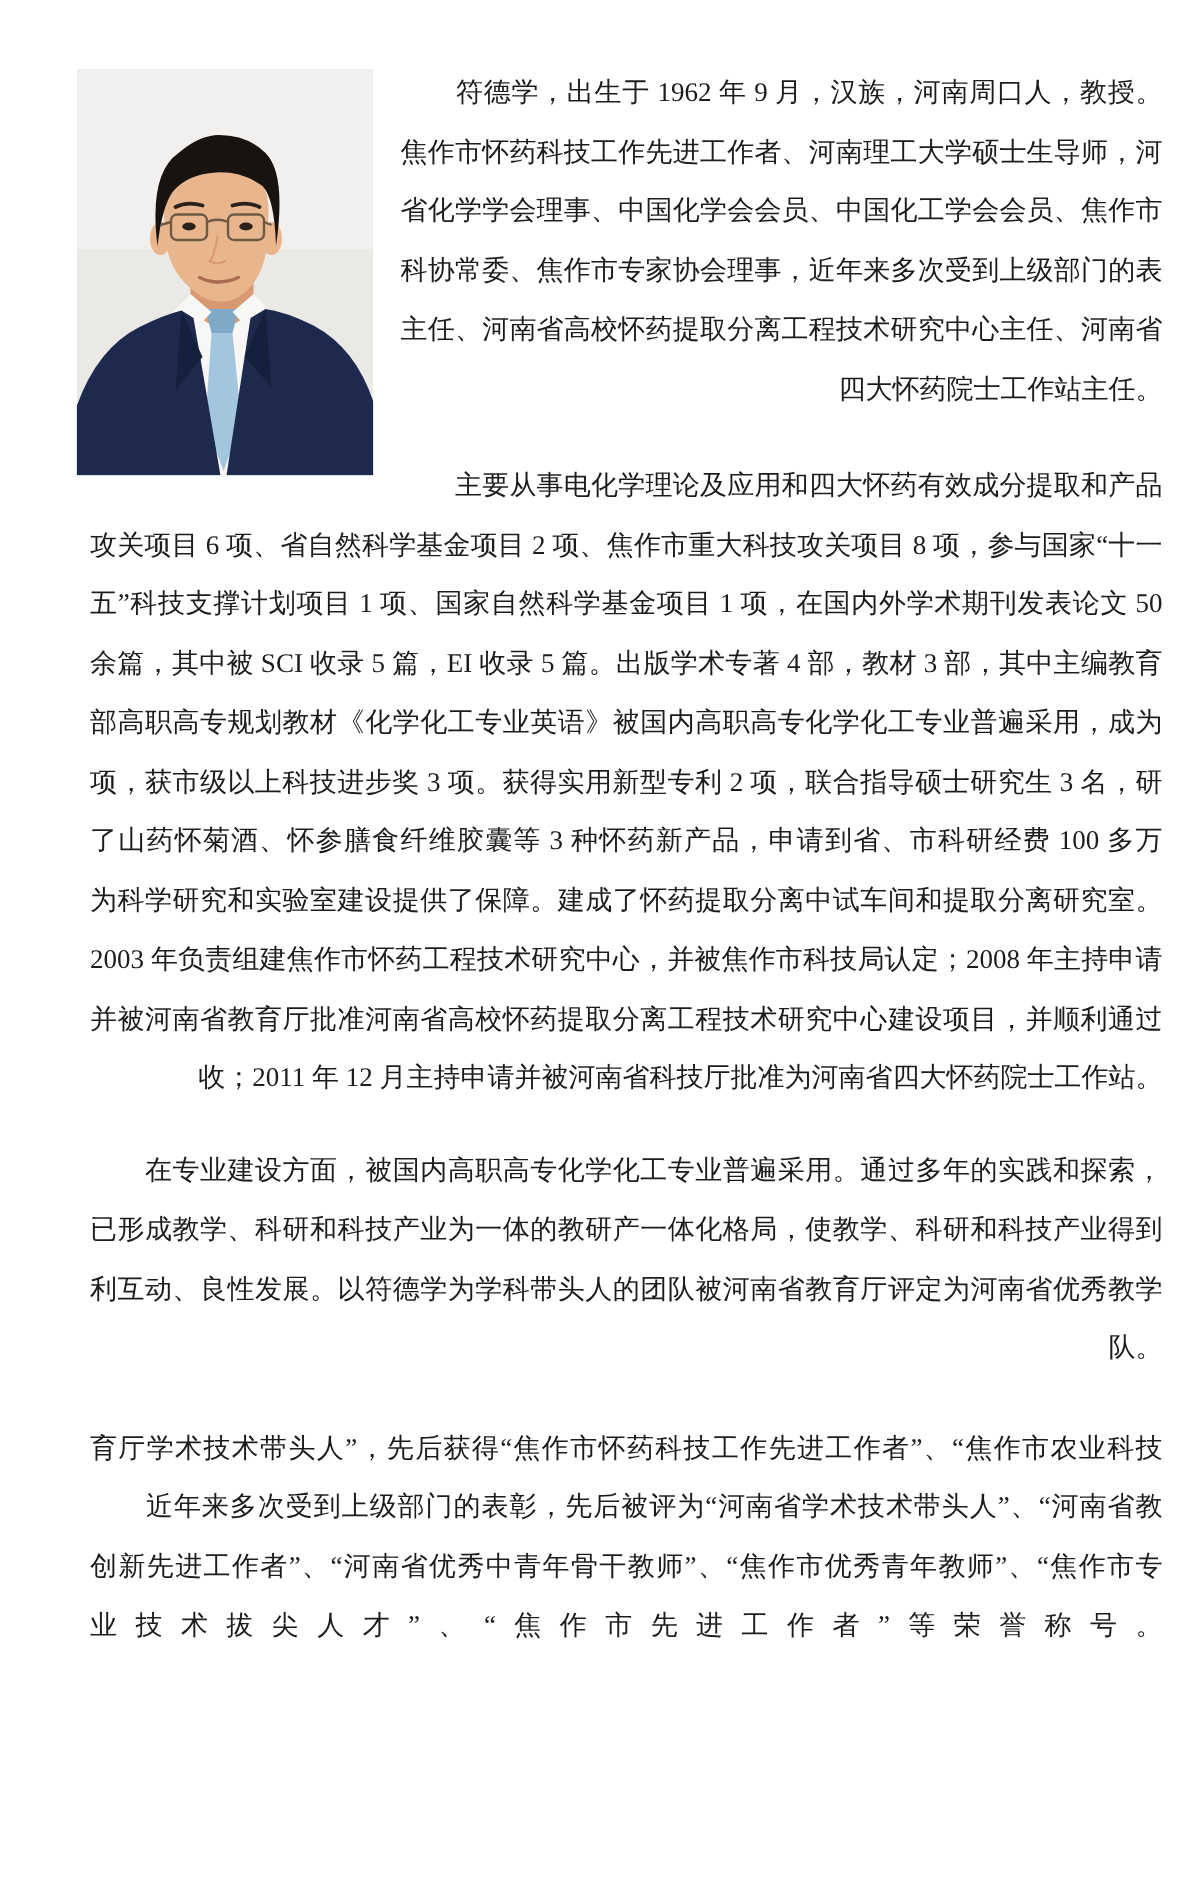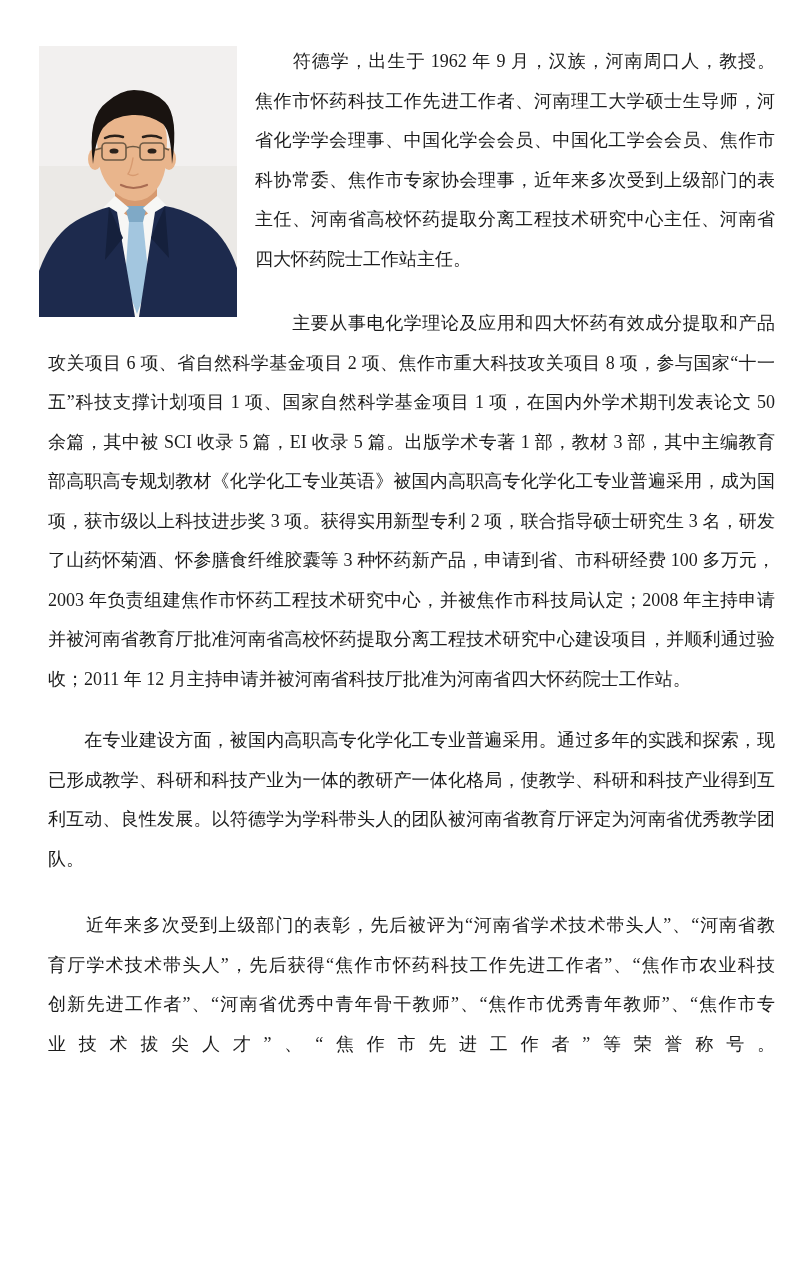--- a/index.html
+++ b/index.html
@@ -1,20 +1,20 @@
 <!DOCTYPE html>
 <html lang="zh"><head>
 <meta charset="utf-8">
 <style>
   html, body { margin: 0; padding: 0; background: #ffffff; }
   body { width: 800px; height: 1268px; overflow: hidden; }
   .doc {
     box-sizing: border-box;
     width: 800px; height: 1268px;
-    padding: 42px 25px 0 48px;
+    padding: 42px 25px 0 60px;
     font-family: "Liberation Serif", "DejaVu Serif", serif;
     font-size: 18px;
     color: #1c1c1c;
     background: #ffffff;
   }
   .photo {
     float: left;
     width: 198px; height: 271px;
     margin: 4px 18px 0 -9px;
     overflow: hidden;
@@ -27,21 +27,21 @@
   .line {
     height: 39.5px;
     line-height: 39.5px;
     overflow: hidden;
     text-align: justify;
     text-align-last: justify;
     -moz-text-align-last: justify;
     word-break: break-all;
   }
   .line.last {
-    text-align: left;
+    text-align: right;
     text-align-last: auto;
     -moz-text-align-last: auto;
   }
 </style>
 </head>
 <body>
 
 <div class="doc">
 
   <div class="photo">
@@ -96,37 +96,38 @@
     <div class="line">省化学学会理事、中国化学会会员、中国化工学会会员、焦作市</div>
     <div class="line">科协常委、焦作市专家协会理事，近年来多次受到上级部门的表彰</div>
     <div class="line">主任、河南省高校怀药提取分离工程技术研究中心主任、河南省</div>
     <div class="line last">四大怀药院士工作站主任。</div>
   </div>
 
   <div class="para p2">
     <div class="line">　　主要从事电化学理论及应用和四大怀药有效成分提取和产品研发工作。先后主持省科技</div>
     <div class="line">攻关项目 6 项、省自然科学基金项目 2 项、焦作市重大科技攻关项目 8 项，参与国家“十一</div>
     <div class="line">五”科技支撑计划项目 1 项、国家自然科学基金项目 1 项，在国内外学术期刊发表论文 50</div>
-    <div class="line">余篇，其中被 SCI 收录 5 篇，EI 收录 5 篇。出版学术专著 1 部，教材 3 部，其中主编教育</div>
+    <div class="line">余篇，其中被 SCI 收录 5 篇，EI 收录 5 篇。出版学术专著 4 部，教材 3 部，其中主编教育</div>
     <div class="line">部高职高专规划教材《化学化工专业英语》被国内高职高专化学化工专业普遍采用，成为国</div>
     <div class="line">项，获市级以上科技进步奖 3 项。获得实用新型专利 2 项，联合指导硕士研究生 3 名，研发</div>
     <div class="line">了山药怀菊酒、怀参膳食纤维胶囊等 3 种怀药新产品，申请到省、市科研经费 100 多万元，</div>
+    <div class="line">为科学研究和实验室建设提供了保障。建成了怀药提取分离中试车间和提取分离研究室。</div>
     <div class="line">2003 年负责组建焦作市怀药工程技术研究中心，并被焦作市科技局认定；2008 年主持申请</div>
     <div class="line">并被河南省教育厅批准河南省高校怀药提取分离工程技术研究中心建设项目，并顺利通过验</div>
     <div class="line last">收；2011 年 12 月主持申请并被河南省科技厅批准为河南省四大怀药院士工作站。</div>
   </div>
 
   <div class="para p3">
     <div class="line">　　在专业建设方面，被国内高职高专化学化工专业普遍采用。通过多年的实践和探索，现</div>
     <div class="line">已形成教学、科研和科技产业为一体的教研产一体化格局，使教学、科研和科技产业得到互</div>
     <div class="line">利互动、良性发展。以符德学为学科带头人的团队被河南省教育厅评定为河南省优秀教学团</div>
     <div class="line last">队。</div>
   </div>
 
   <div class="para p4">
+    <div class="line">育厅学术技术带头人”，先后获得“焦作市怀药科技工作先进工作者”、“焦作市农业科技</div>
     <div class="line">　　近年来多次受到上级部门的表彰，先后被评为“河南省学术技术带头人”、“河南省教</div>
-    <div class="line">育厅学术技术带头人”，先后获得“焦作市怀药科技工作先进工作者”、“焦作市农业科技</div>
     <div class="line">创新先进工作者”、“河南省优秀中青年骨干教师”、“焦作市优秀青年教师”、“焦作市专</div>
     <div class="line">业技术拔尖人才”、“焦作市先进工作者”等荣誉称号。</div>
     <div class="line last"></div>
   </div>
 
 </div>
 
 </body></html>

